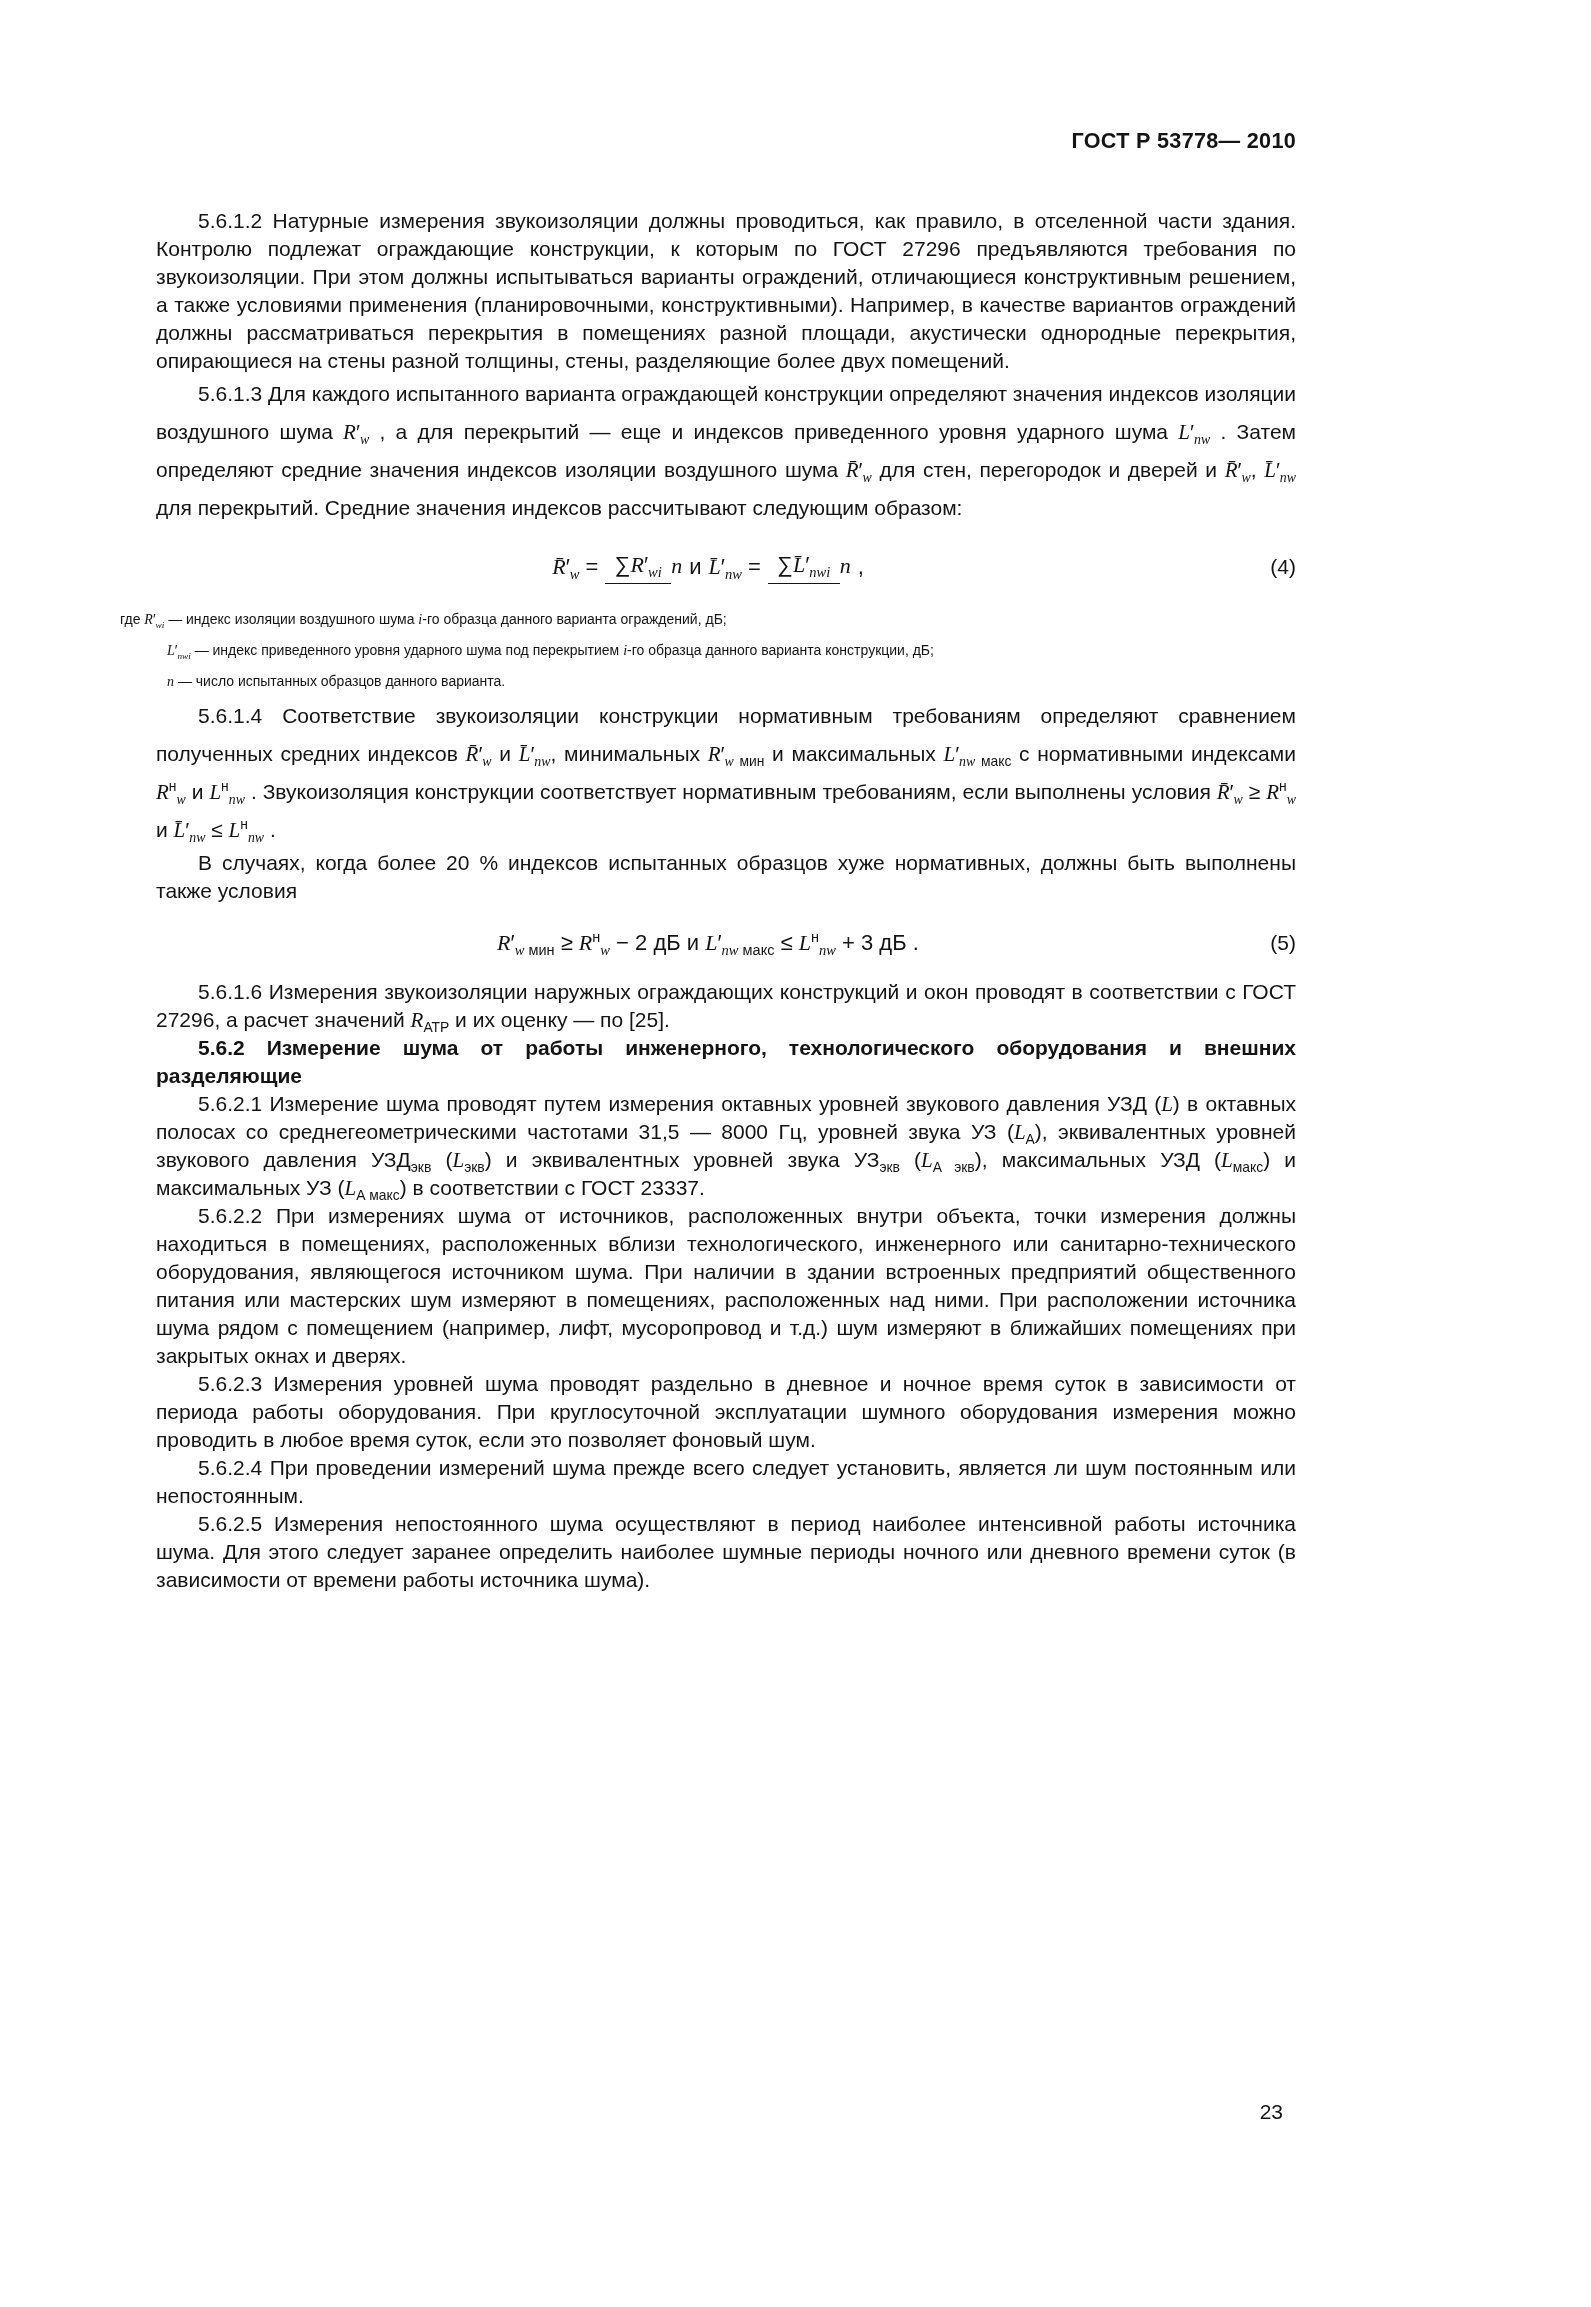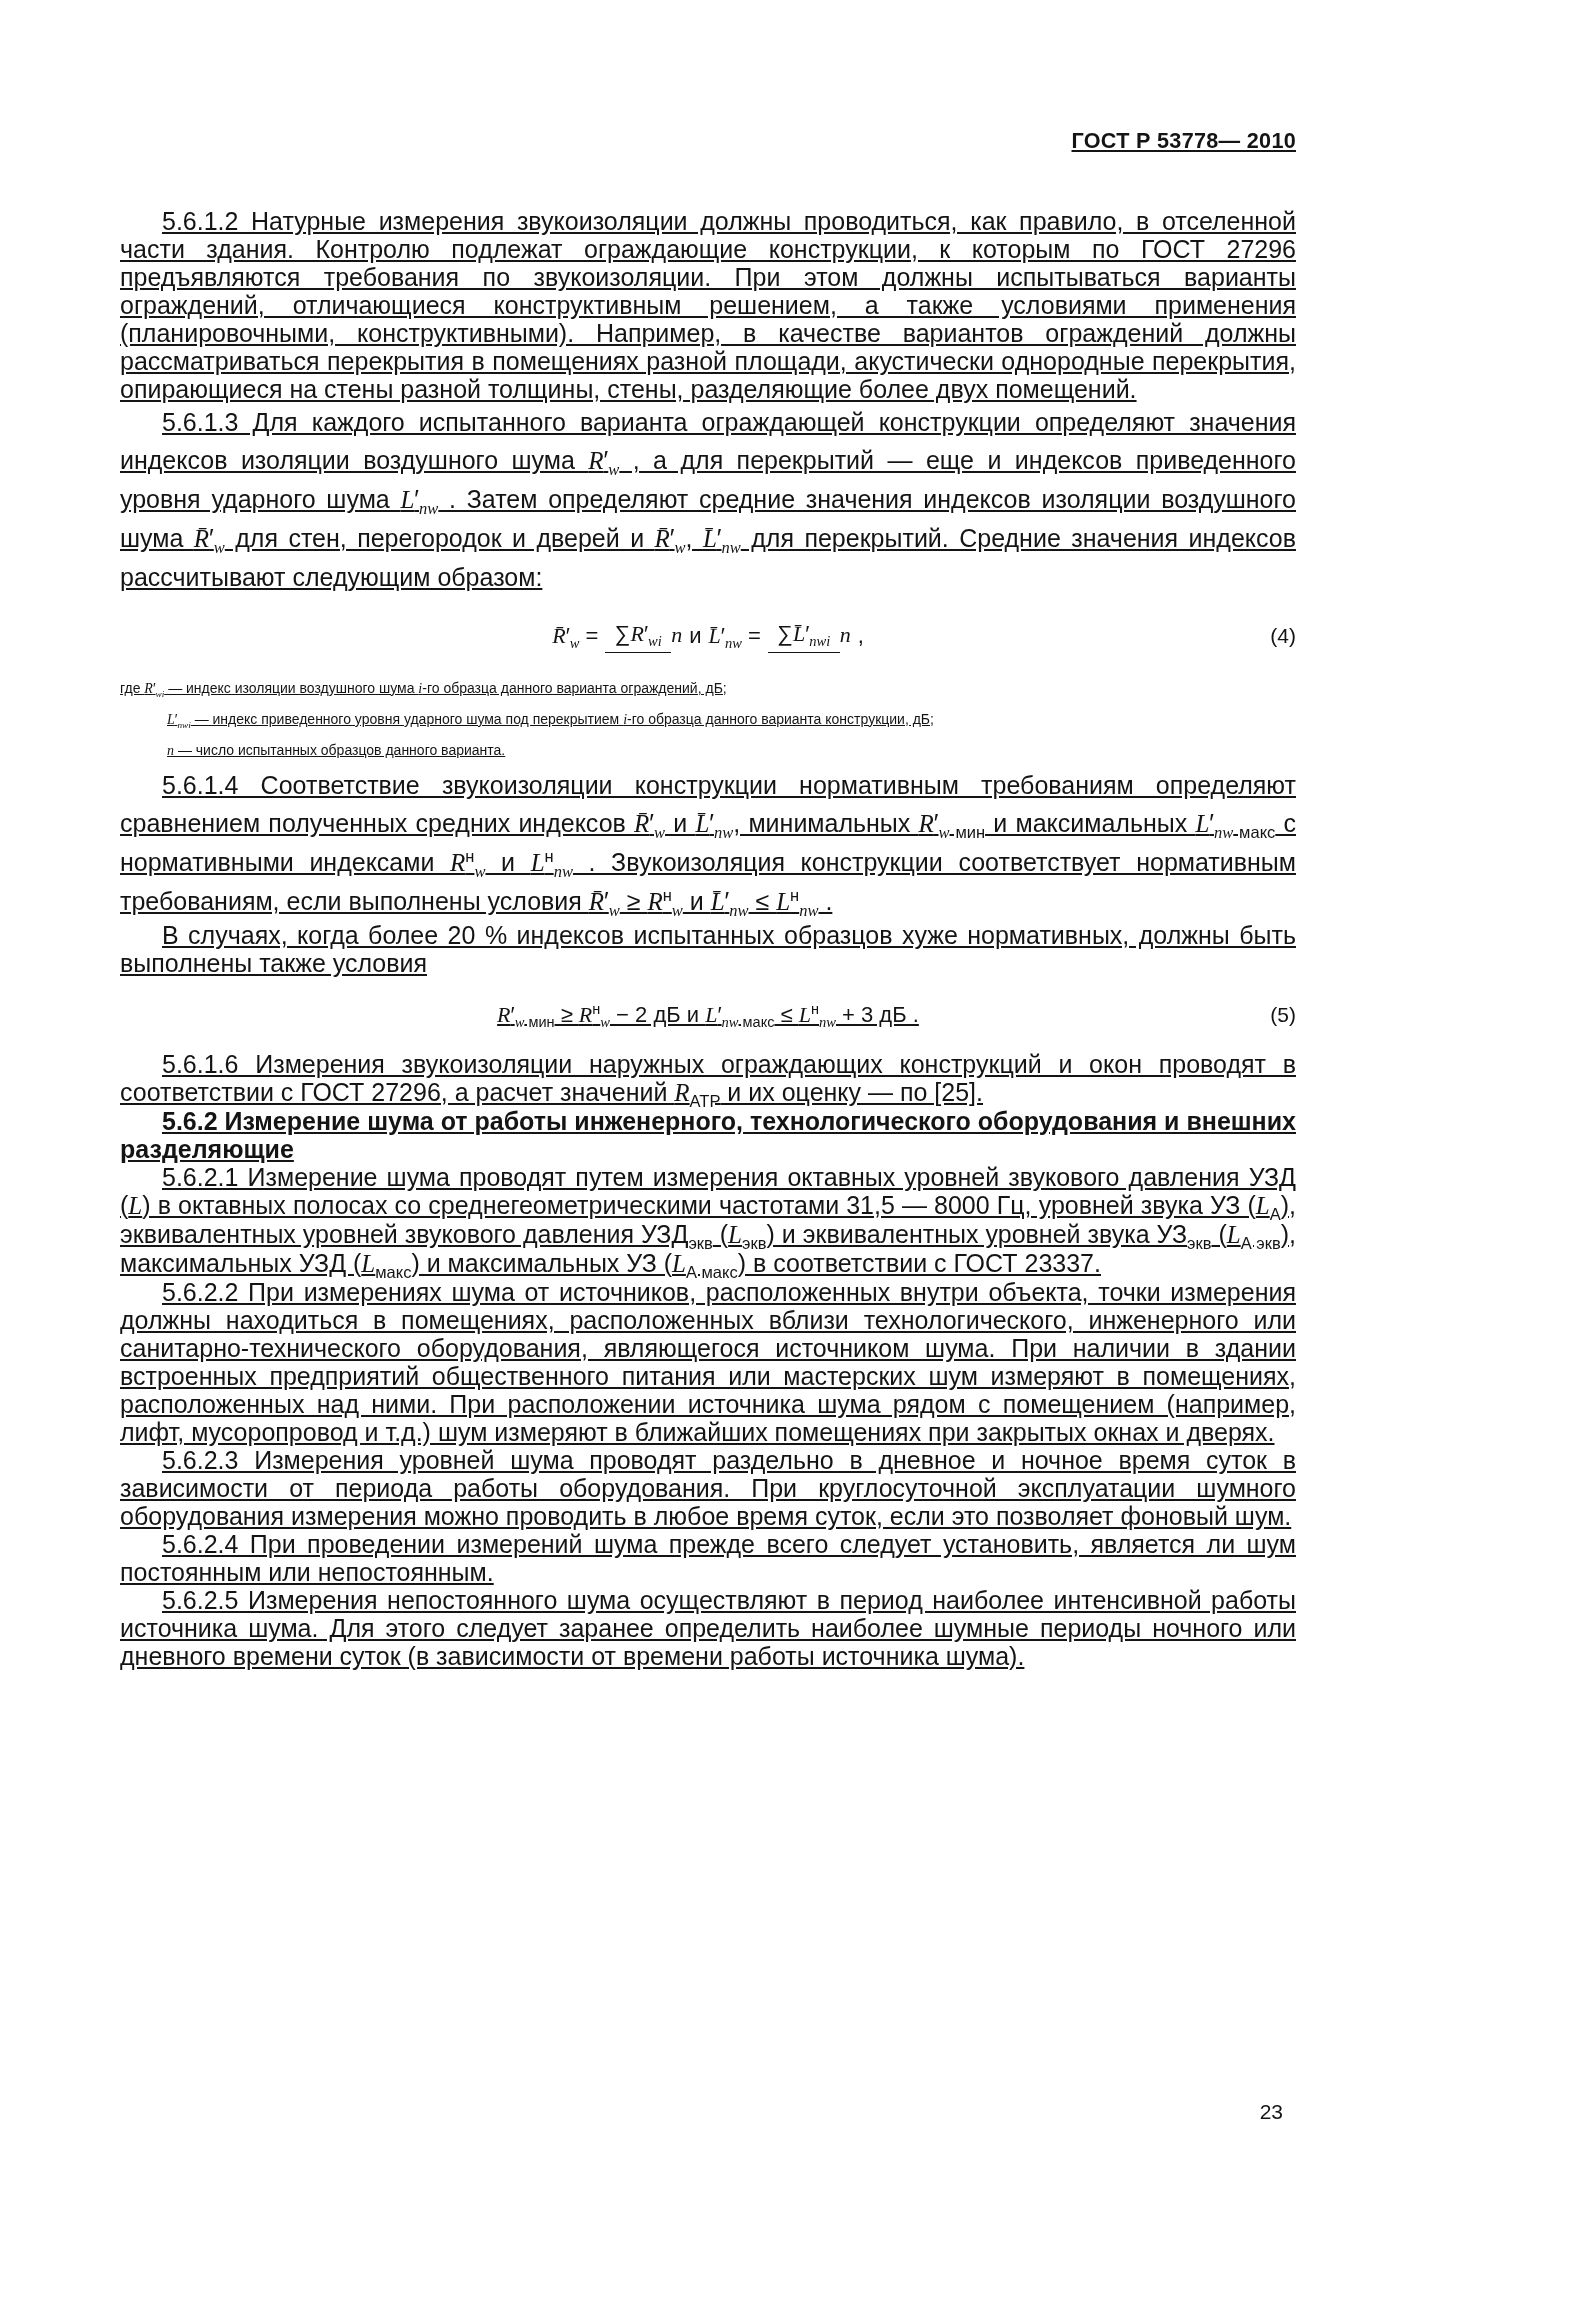--- a/index.html
+++ b/index.html
@@ -8,35 +8,35 @@
     width:1592px;height:2307px;
     background:#ffffff;color:#141414;
     font-family:"Liberation Sans", sans-serif;
     position:relative;
   }
   .page{
     box-sizing:border-box;
     width:1412px;height:2307px;
     padding:128px 116px 0 120px;
     position:relative;
-    text-decoration:underline;
   }
   .doc-header{
     text-align:right;
     font-weight:700;
     font-size:21.6px;
     margin-bottom:53px;
     letter-spacing:0.3px;
   }
   p{margin:0;}
   .para{
-    font-size:25px;
+    font-size:21px;
     line-height:28px;
     text-align:justify;
     text-indent:42px;
+    margin-left:36px;
   }
   .loose{line-height:38px;}
   .bold{font-weight:700;}
   .def{
     font-size:14px;
     line-height:31px;
     text-align:justify;
   }
   .def.ind{text-indent:47px;}
   sub{font-size:66%;line-height:0;}

